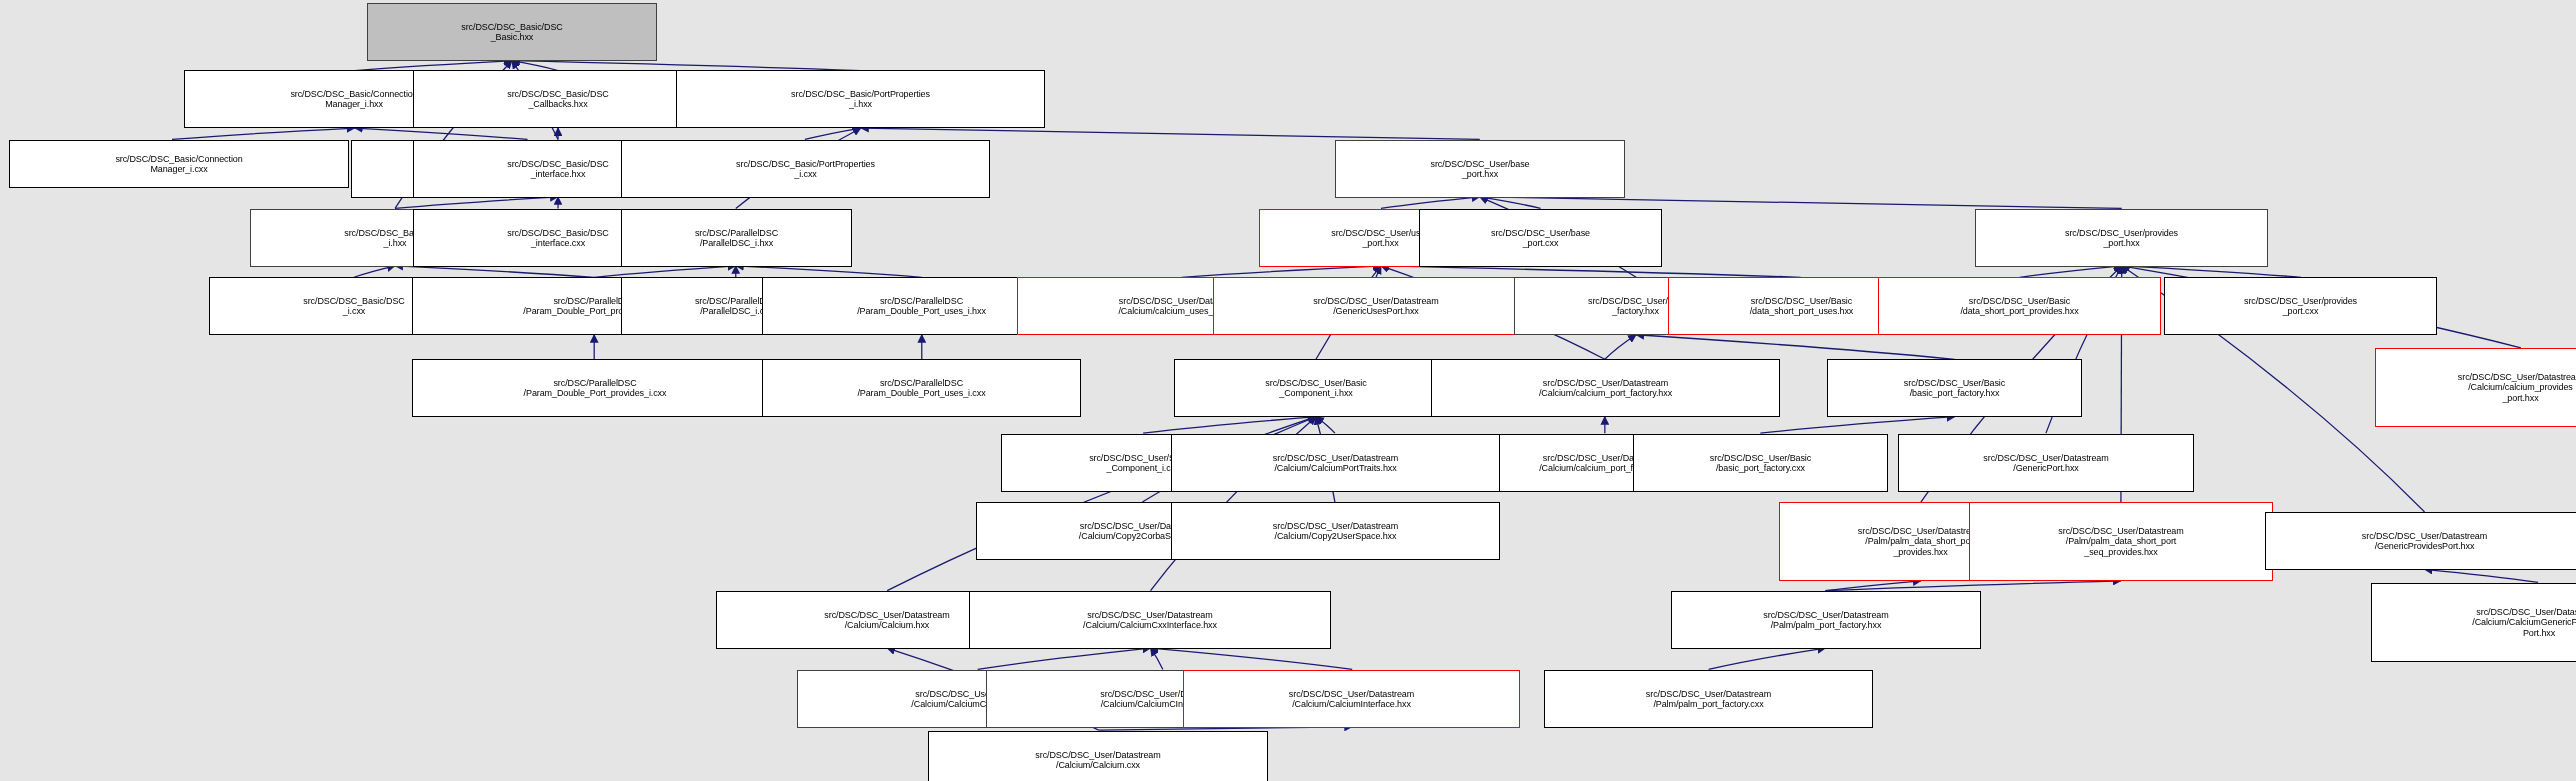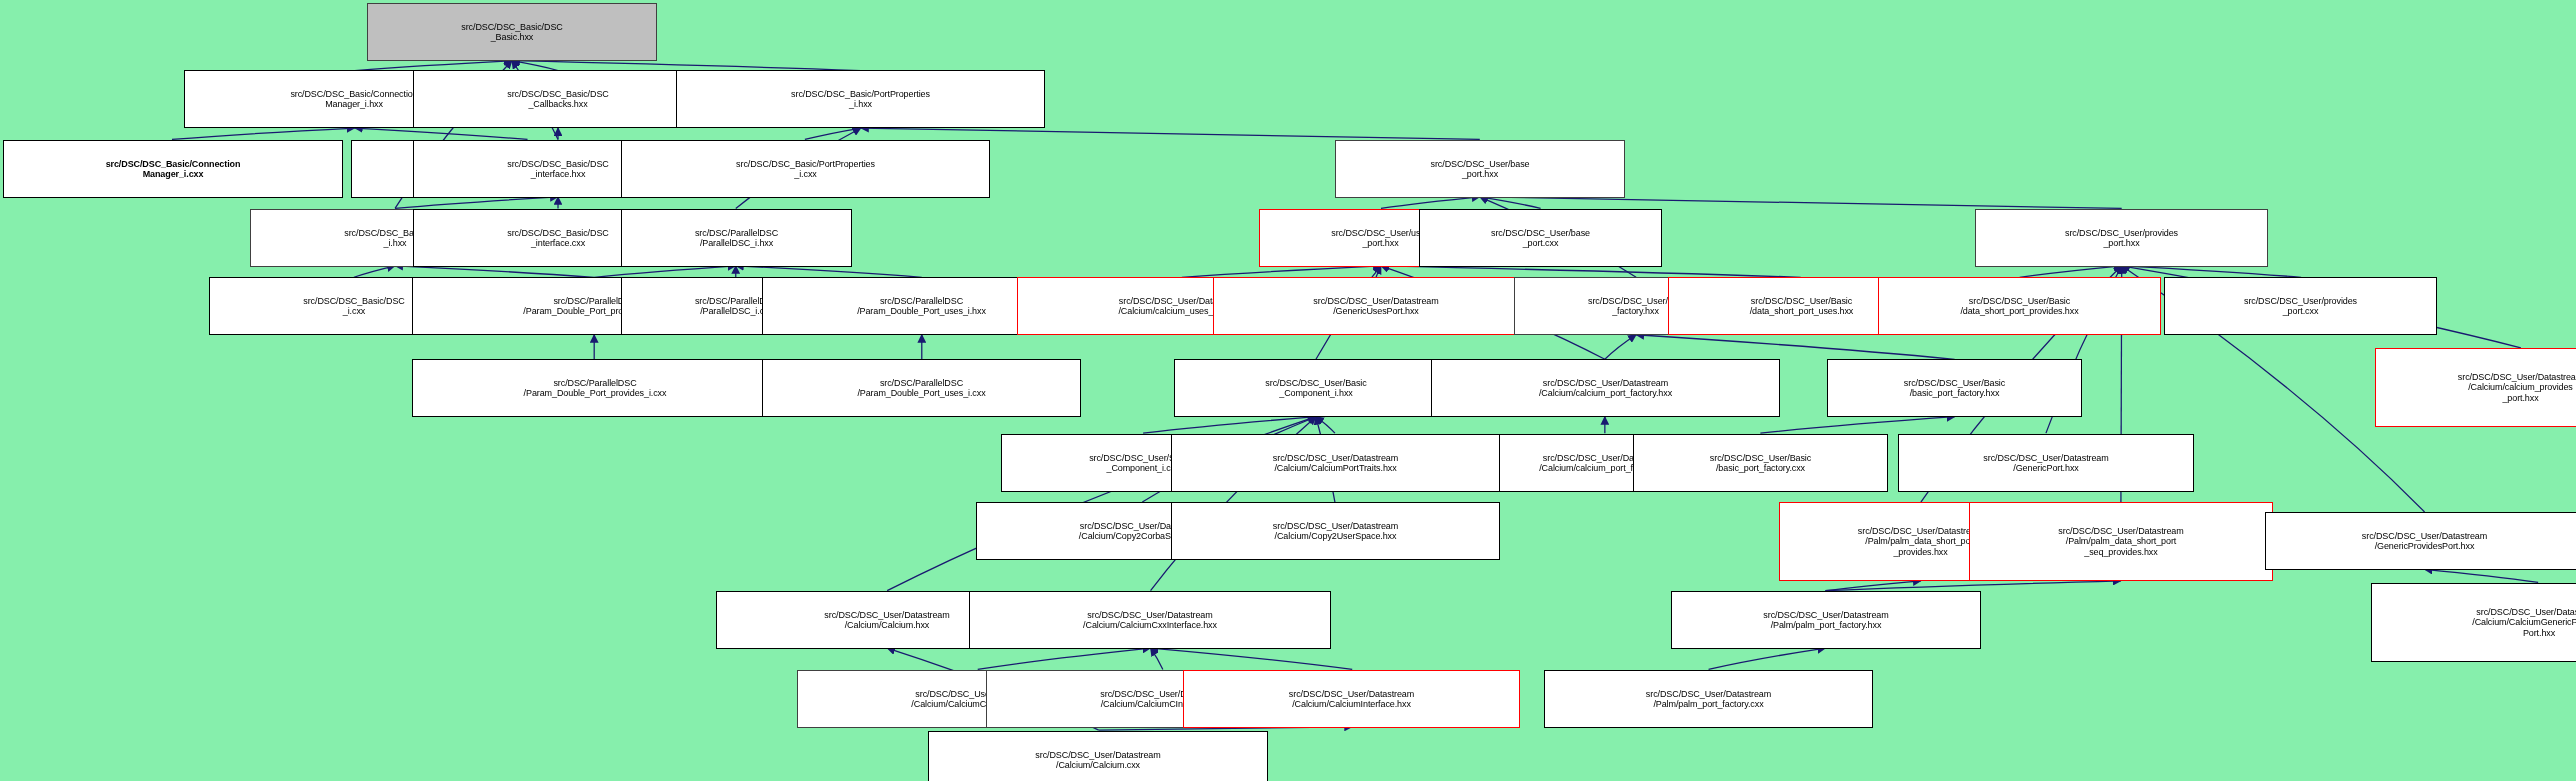--- a/index.html
+++ b/index.html
@@ -4,21 +4,21 @@
 <style>
   html, body {
     margin: 0;
     padding: 0;
     background: #ffffff;
   }
   #graph {
     position: relative;
     width: 2576px;
     height: 781px;
-    background: #86efac;
+    background: #e5e5e5;
     font-family: "Liberation Sans", "DejaVu Sans", sans-serif;
     overflow: hidden;
   }
   .node {
     position: absolute;
     box-sizing: border-box;
     display: flex;
     align-items: center;
     justify-content: center;
     text-align: center;
@@ -121,21 +121,21 @@
   </svg>
   <div id="node-layer">
       <div class="node root" style="left: 367px; top: 3.2px; width: 290px; height: 58px;">src/DSC/DSC_Basic/DSC
 _Basic.hxx</div>
       <div class="node" style="left: 184px; top: 70px; width: 340px; height: 58px;">src/DSC/DSC_Basic/Connection
 Manager_i.hxx</div>
       <div class="node" style="left: 413px; top: 70px; width: 290px; height: 58px;">src/DSC/DSC_Basic/DSC
 _Callbacks.hxx</div>
       <div class="node" style="left: 676px; top: 70px; width: 369px; height: 58px;">src/DSC/DSC_Basic/PortProperties
 _i.hxx</div>
-      <div class="node" style="left: 3px; top: 140px; width: 340px; height: 58px; font-weight: bold;">src/DSC/DSC_Basic/Connection
+      <div class="node" style="left: 9px; top: 140px; width: 340px; height: 48px;">src/DSC/DSC_Basic/Connection
 Manager_i.cxx</div>
       <div class="node" style="left: 351px; top: 140px; width: 354px; height: 58px;">src/DSC/DSC_Basic/SALOME
 _ConnectionManagerServer.cxx</div>
       <div class="node" style="left: 413px; top: 140px; width: 290px; height: 58px;">src/DSC/DSC_Basic/DSC
 _interface.hxx</div>
       <div class="node" style="left: 621px; top: 140px; width: 369px; height: 58px;">src/DSC/DSC_Basic/PortProperties
 _i.cxx</div>
       <div class="node grey" style="left: 1335px; top: 140px; width: 290px; height: 58px;">src/DSC/DSC_User/base
 _port.hxx</div>
       <div class="node grey" style="left: 250px; top: 209px; width: 290px; height: 58px;">src/DSC/DSC_Basic/DSC

